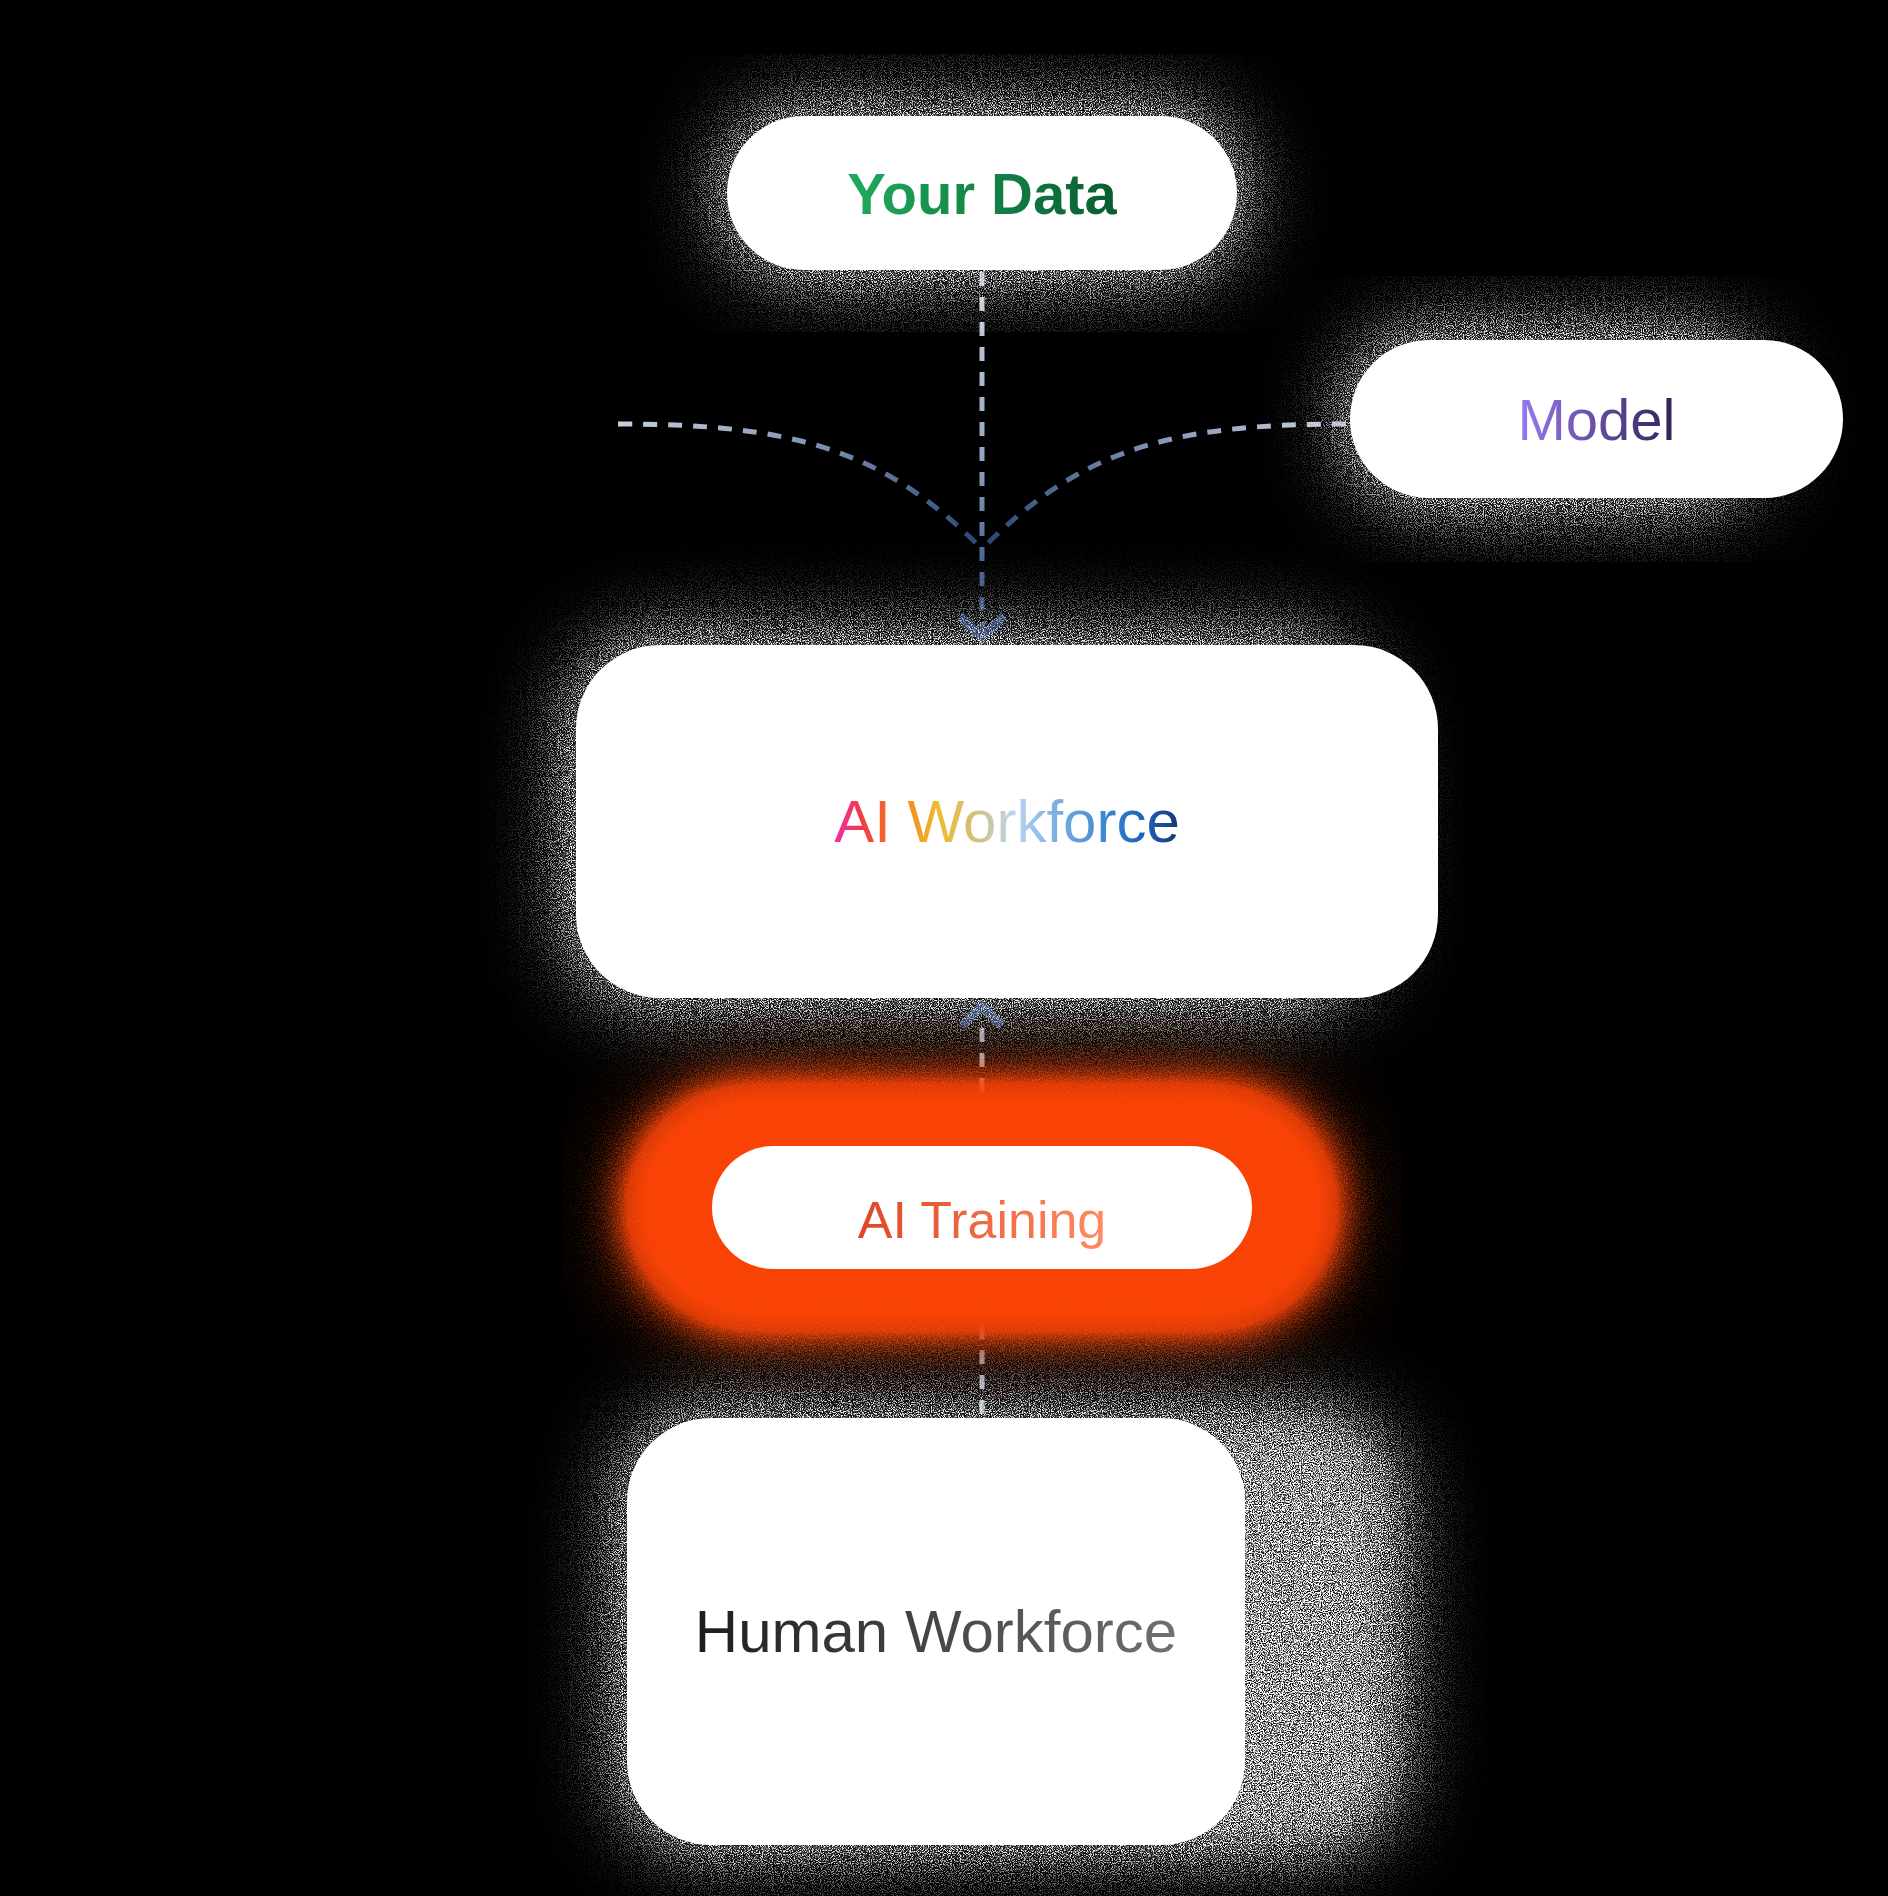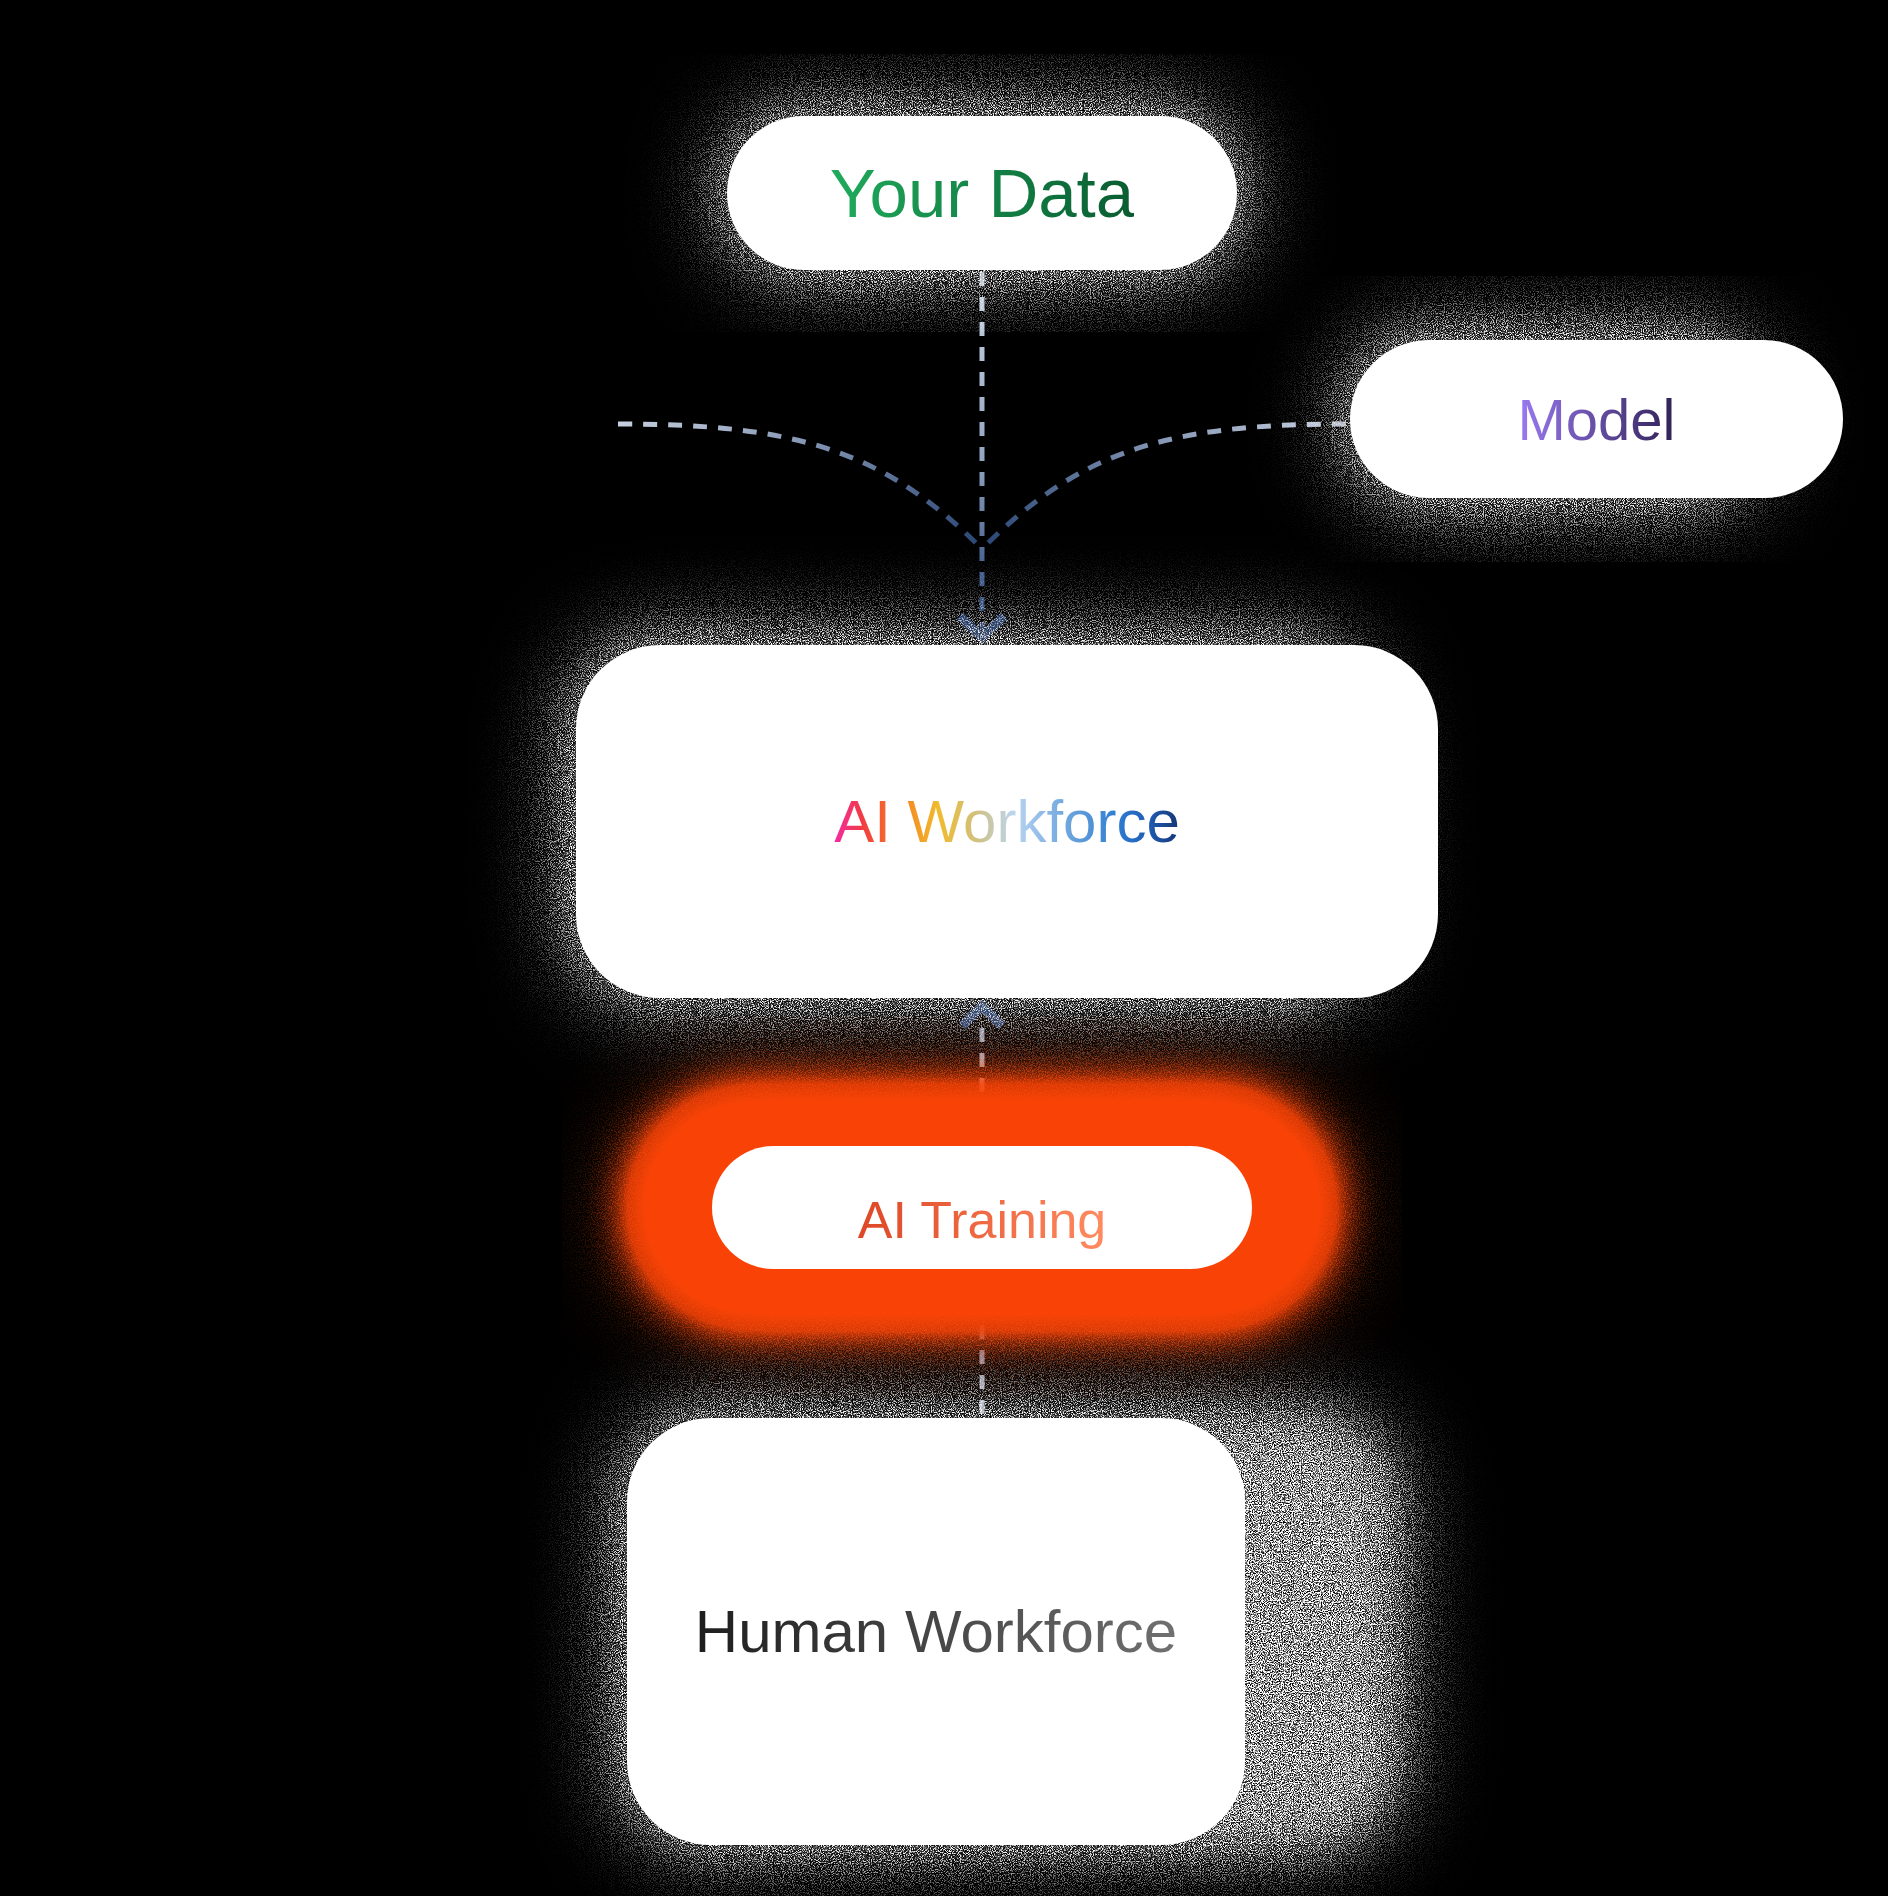--- a/index.html
+++ b/index.html
@@ -21,21 +21,21 @@
     -webkit-background-clip:text;background-clip:text;
     color:transparent;-webkit-text-fill-color:transparent;
   }
   #node-your-data   {left:727px; top:116px; width:510px; height:154px;}
   #node-workflow    {left:104px; top:342px; width:510px; height:151px;}
   #node-model       {left:1350px;top:340px; width:493px; height:158px;}
   #node-ai-workforce{left:576px; top:645px; width:862px; height:353px;}
   #node-ai-training {left:712px; top:1146px;width:540px; height:123px;}
   #node-human       {left:595px; top:1418px;width:618px; height:427px;margin-left:32px;}
 
-  .label-your-data   {font-size:69px;background-image:linear-gradient(90deg,#1FAB5C,#095C31);}
+  .label-your-data   {font-size:58px;background-image:linear-gradient(90deg,#1FAB5C,#095C31);font-weight:bold;}
   .label-workflow    {font-size:58px;background-image:linear-gradient(90deg,#4A8CF2,#1B3055);}
   .label-model       {font-size:58px;background-image:linear-gradient(90deg,#9A7AF2,#302155);}
   .label-ai-workforce{font-size:60px;background-image:linear-gradient(90deg,
       #F32AA6 0%,#F23B42 8%,#F57F21 19%,#F0BB2C 30%,#D2C07E 41%,#BAD5F1 52%,
       #87B5E5 62%,#5E9CD8 71%,#2E7CD2 82%,#1E5CB3 91%,#163572 100%);}
   .label-ai-training {font-size:52px;background-image:linear-gradient(90deg,#DE4726,#FF8B60);margin-top:24px;}
   .label-human       {font-size:60px;background-image:linear-gradient(90deg,#1D1D1D,#707070);}
 
   #connectors{position:absolute;left:0;top:0;z-index:3;pointer-events:none;}
 </style>

